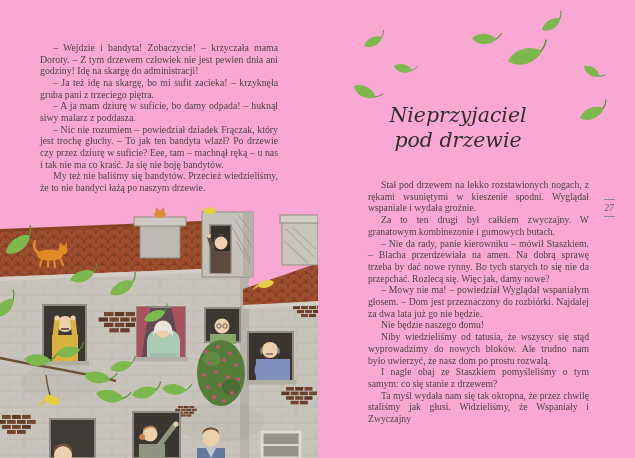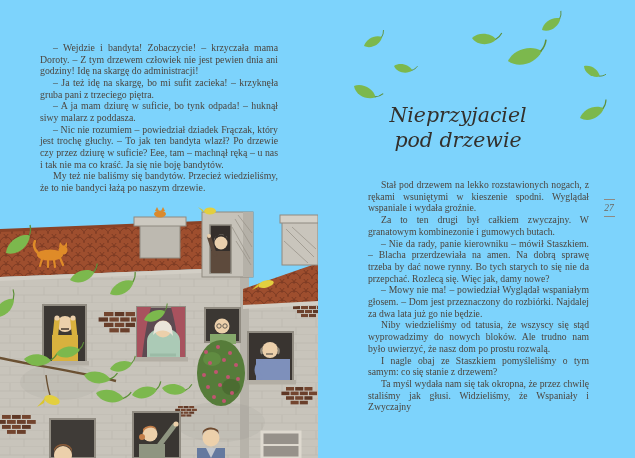--- a/index.html
+++ b/index.html
@@ -1,16 +1,16 @@
 <!DOCTYPE html>
 <html><head>
 <meta charset="utf-8">
 <style>
   html,body{margin:0;padding:0;}
-  .spread{position:relative;width:635px;height:458px;background:#7dd3fc;overflow:hidden;
+  .spread{position:relative;width:635px;height:458px;background:#f9a8d4;overflow:hidden;
           font-family:"Liberation Serif",serif;}
   .page-text{position:absolute;text-align:justify;color:#4c453e;}
   .page-text p{margin:0;text-indent:13px;}
   .left-text{left:40px;top:42px;width:238px;font-size:9.8px;line-height:11.65px;}
   .right-text{left:368px;top:179px;width:221px;font-size:9.7px;line-height:11.7px;}
   .chapter-title{position:absolute;left:330px;top:92px;width:234px;margin:11px;
      text-align:center;font-family:"DejaVu Serif","Liberation Serif",serif;
      font-style:italic;font-weight:400;font-size:20.5px;line-height:25px;color:#33302c;}
   .chapter-title span{display:block;}
   .folio{position:absolute;left:598px;top:197px;width:22px;text-align:center;
@@ -22,21 +22,21 @@
   .leaves-top{left:336px;top:6px;}
 </style>
 </head>
 <body>
 
 <div class="spread">
 
   <div class="page-text left-text">
       <p>– Wejdzie i bandyta! Zobaczycie! – krzyczała mama Doroty. – Z tym drzewem człowiek nie jest pewien dnia ani godziny! Idę na skargę do administracji!</p>
       <p>– Ja też idę na skargę, bo mi sufit zacieka! – krzyknęła gruba pani z trzeciego piętra.</p>
-      <p>– A ja mam dziurę w suficie, bo tynk odpada! – huknął siwy malarz z poddasza.</p>
+      <p>– A ja mam dziurę w suficie, bo damy odpada! – huknął siwy malarz z poddasza.</p>
       <p>– Nic nie rozumiem – powiedział dziadek Frączak, który jest trochę głuchy. – To jak ten bandyta wlazł? Po drzewie czy przez dziurę w suficie? Eee, tam – machnął ręką – u nas i tak nie ma co kraść. Ja się nie boję bandytów.</p>
       <p>My też nie baliśmy się bandytów. Przecież wiedzieliśmy, że to nie bandyci łażą po naszym drzewie.</p>
     </div>
 
   <svg class="illu" width="318" height="251" viewBox="0 0 318 251">
     <defs>
       <pattern id="tiles" width="12" height="9" patternUnits="userSpaceOnUse">
         <rect width="12" height="9" fill="#9e4e2e"></rect>
         <path d="M0,9 a6,6 0 0 1 12,0 M-6,4.5 a6,6 0 0 1 12,0 M6,4.5 a6,6 0 0 1 12,0" fill="none" stroke="#7c3a22" stroke-width="1"></path>
       </pattern>
@@ -286,20 +286,21 @@
   <h1 class="chapter-title">
     <span>Nieprzyjaciel</span>
     <span>pod drzewie</span>
   </h1>
 
   <div class="page-text right-text">
       <p>Stał pod drzewem na lekko rozstawionych nogach, z rękami wsuniętymi w kieszenie spodni. Wyglądał wspaniale i wydała groźnie.</p>
       <p>Za to ten drugi był całkiem zwyczajny. W granatowym kombinezonie i gumowych butach.</p>
       <p>– Nie da rady, panie kierowniku – mówił Staszkiem. – Blacha przerdzewiała na amen. Na dobrą sprawę trzeba by dać nowe rynny. Bo tych starych to się nie da przepchać. Rozlecą się. Więc jak, damy nowe?</p>
       <p>– Mowy nie ma! – powiedział Wyglądał wspaniałym głosem. – Dom jest przeznaczony do rozbiórki. Najdalej za dwa lata już go nie będzie.</p>
+      <p>Nie będzie naszego domu!</p>
       <p>Niby wiedzieliśmy od tatusia, że wszyscy się stąd wyprowadzimy do nowych bloków. Ale trudno nam było uwierzyć, że nasz dom po prostu rozwalą.</p>
       <p>I nagle obaj ze Staszkiem pomyśleliśmy o tym samym: co się stanie z drzewem?</p>
       <p>Ta myśl wydała nam się tak okropna, że przez chwilę staliśmy jak głusi. Widzieliśmy, że Wspaniały i Zwyczajny</p>
     </div>
 
   <div class="folio">
     <span class="rule"></span>
     <div class="num">27</div>
     <span class="rule"></span>
   </div>

